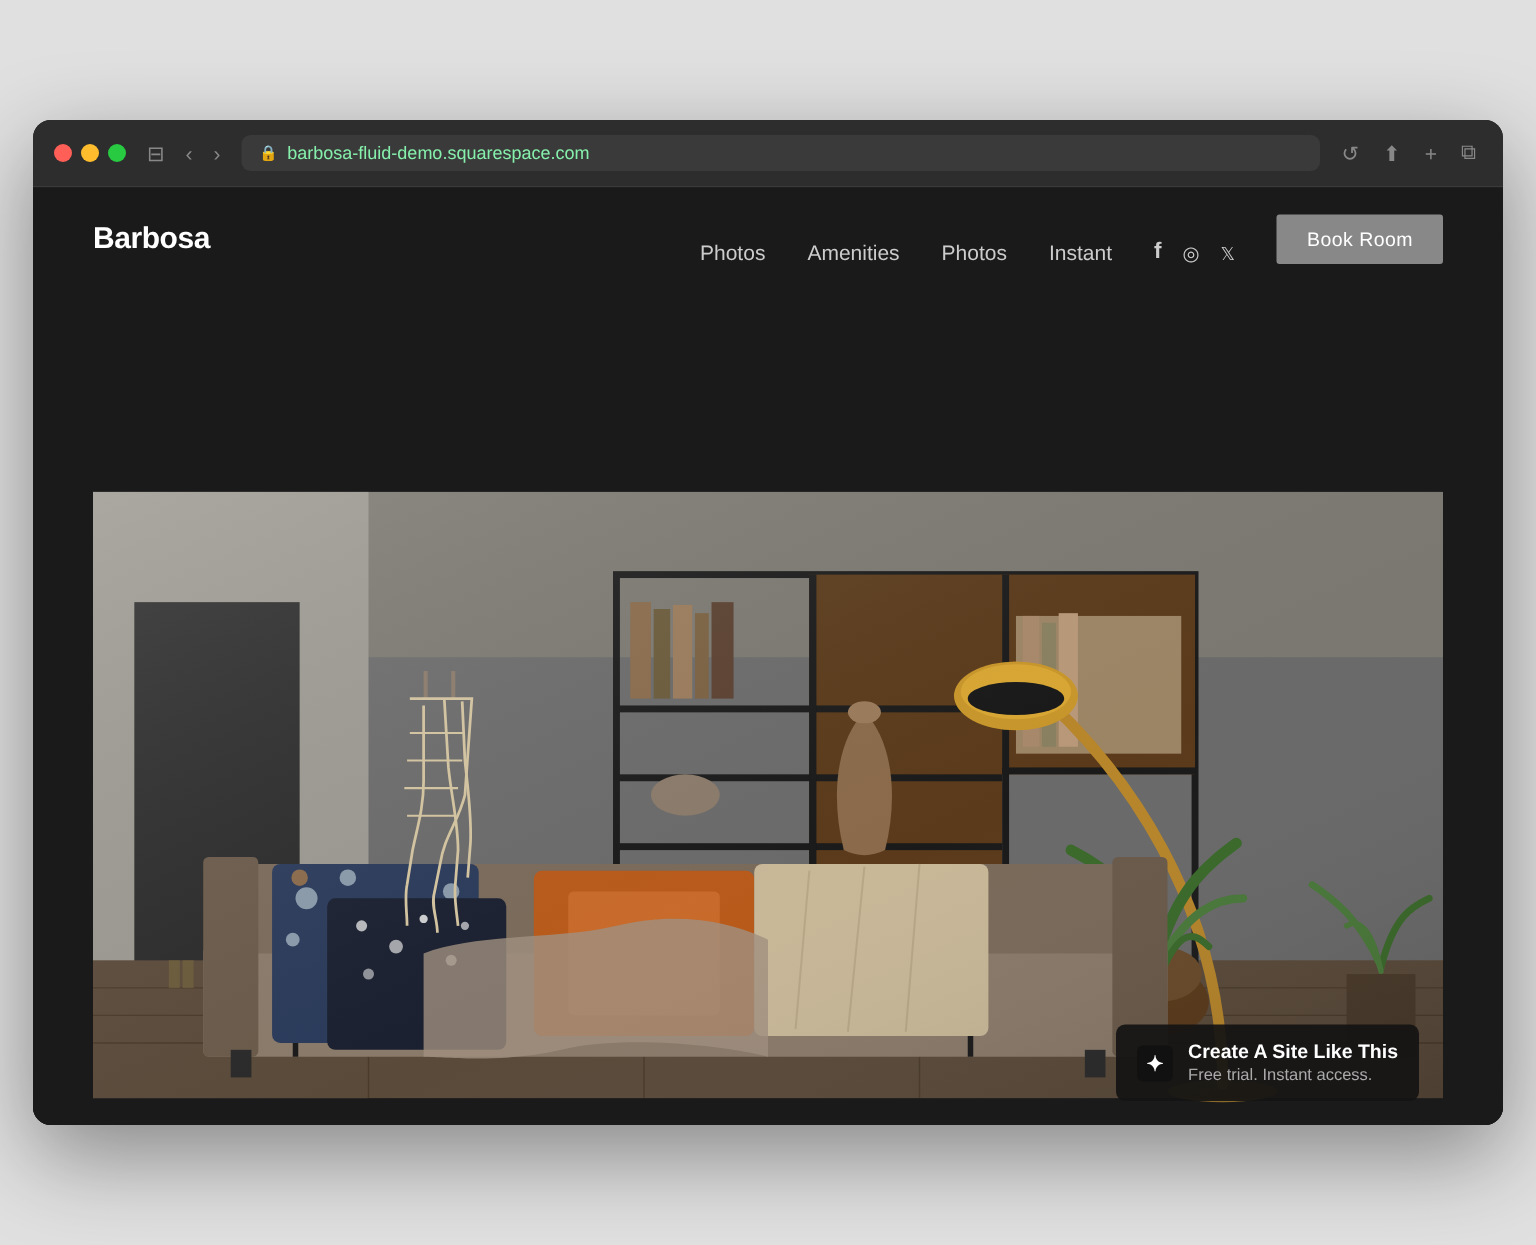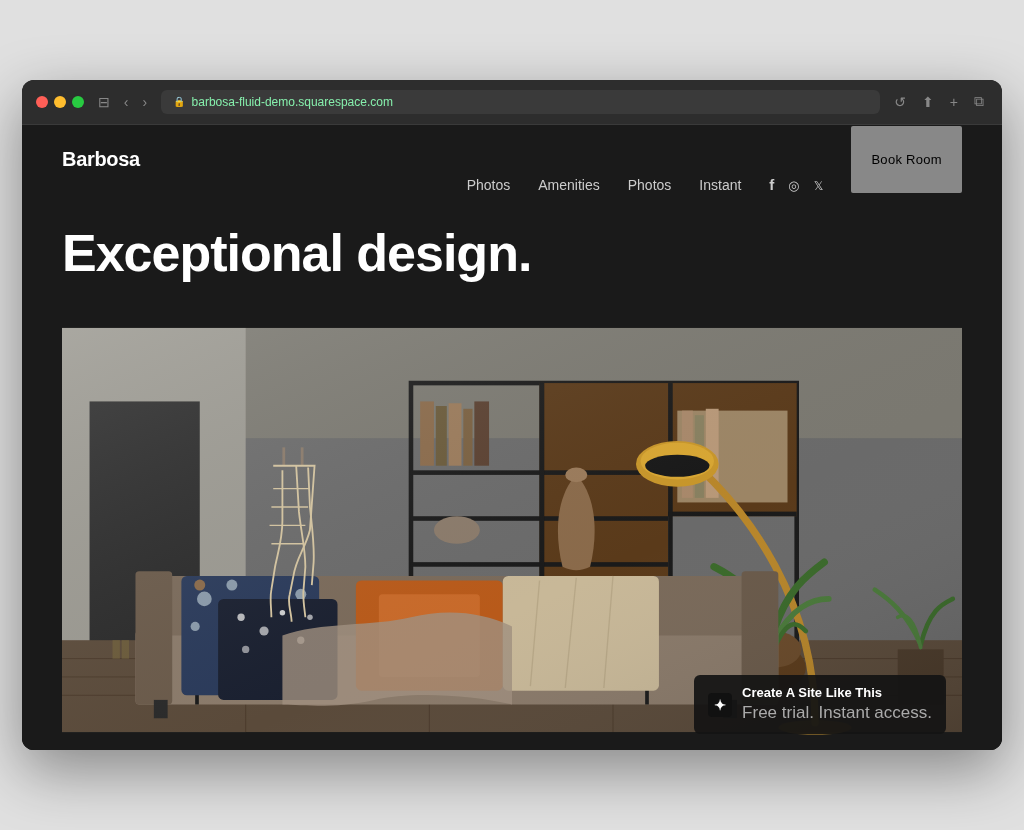--- a/index.html
+++ b/index.html
@@ -143,23 +143,23 @@
     }
 
     .social-icon {
       color: #cccccc;
       font-size: 14px;
       cursor: pointer;
     }
 
     .book-room-btn {
       background: #888888;
-      color: #000000;
+      color: #ffffff;
       border: none;
-      padding: 26px 20px;
+      padding: 9px 20px;
       font-size: 13px;
       font-weight: 500;
       border-radius: 2px;
       cursor: pointer;
       letter-spacing: 0.3px;
     }
 
     
     .hero-section {
       background: #1a1a1a;
@@ -221,24 +221,25 @@
 
     .sq-text {
       display: flex;
       flex-direction: column;
     }
 
     .sq-title {
       font-size: 13px;
       font-weight: 600;
       line-height: 1.3;
+      text-align: right;
     }
 
     .sq-subtitle {
-      font-size: 17px;
+      font-size: 11px;
       color: #aaa;
       line-height: 1.3;
     }
 
     
     .fb-icon::before { content: 'f'; font-weight: 700; font-size: 15px; }
     
     .ig-icon::before { content: '◎'; font-size: 13px; }
     
     .tw-icon::before { content: '𝕏'; font-size: 12px; }
@@ -290,21 +291,21 @@
           <span class="social-icon ig-icon"></span>
           <span class="social-icon tw-icon"></span>
         </div>
 
         <button class="book-room-btn">Book Room</button>
       </nav>
     </header>
 
     <section class="hero-section">
       <h1 class="hero-headline">
-        <span>Exceptional design.</span><br>
+        <br>
       </h1>
 
       <div class="hero-image-container">
         
         <svg class="hero-image-svg" viewBox="0 0 980 440" xmlns="http://www.w3.org/2000/svg">
 
           <rect width="980" height="440" fill="#6a6a6a"></rect>
 
           <rect x="0" y="0" width="980" height="120" fill="#7a7870"></rect>
 

